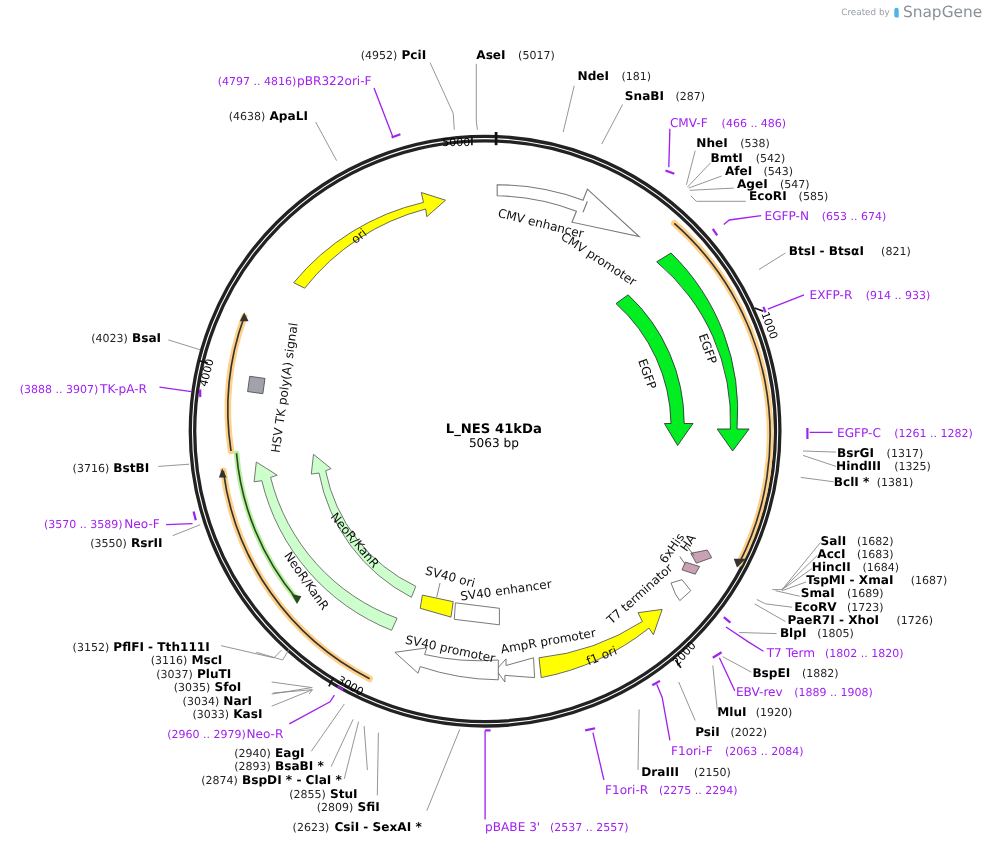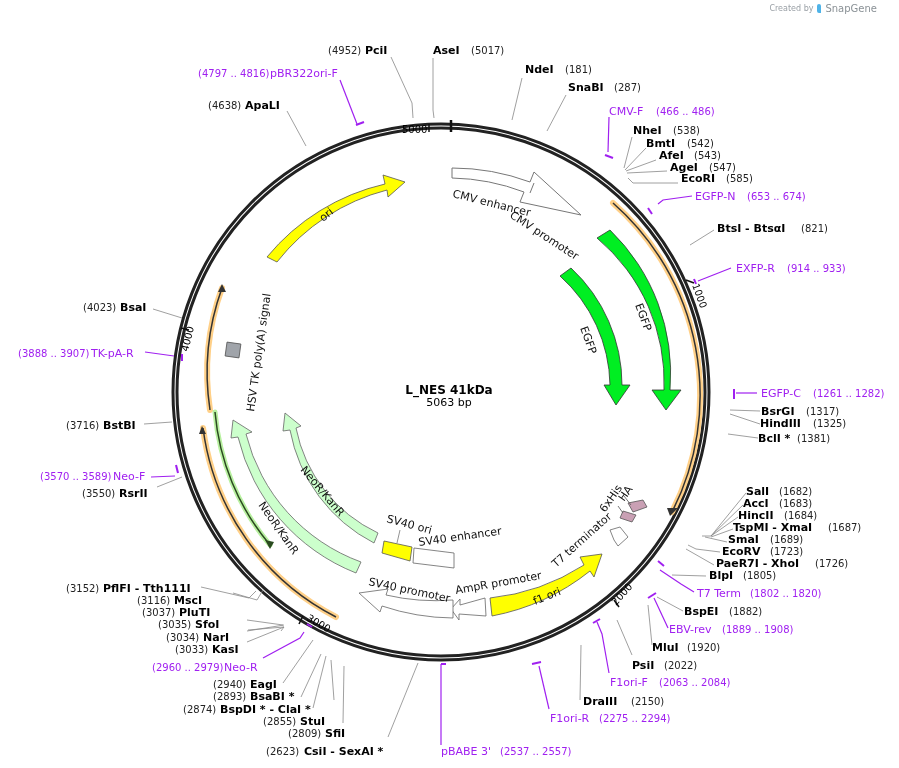--- a/index.html
+++ b/index.html
@@ -1,20 +1,20 @@
 <!DOCTYPE html>
 <html><head>
 <meta charset="utf-8">
 <style>
   html, body { margin: 0; padding: 0; background: #ffffff; }
   body { width: 899px; height: 768px; position: relative; overflow: hidden; font-family: "DejaVu Sans", sans-serif; }
   #map { position: absolute; left: 0; top: 0; }
-  .credit { position: absolute; right: 22px; top: 3px; font-size: 8px; color: #9aa0a6; display: flex; align-items: center; gap: 2px; }
+  .credit { position: absolute; right: 6px; top: 3px; font-size: 8px; color: #9aa0a6; display: flex; align-items: center; gap: 2px; }
   .credit .logo { display: inline-block; width: 4px; height: 9px; background: #4fb3e8; border-radius: 2px 2px 0 2px; margin: 0 2px; }
-  .credit .brand { font-size: 10px; color: #8a9196; text-align: right; }
+  .credit .brand { font-size: 14px; color: #8a9196; text-align: right; }
   .site { font-weight: bold; font-size: 11px; fill: #000; }
   .pos { font-size: 10px; fill: #222; }
   .primer { font-size: 11px; fill: #a020f0; }
   .primerpos { font-size: 10px; fill: #a020f0; }
   .feat-lbl { font-size: 11px; fill: #111; }
   .title { font-weight: bold; font-size: 12px; fill: #000; }
   .sub { font-size: 11px; fill: #000; }
   .tick { font-size: 10px; fill: #000; }
 </style>
 </head>

